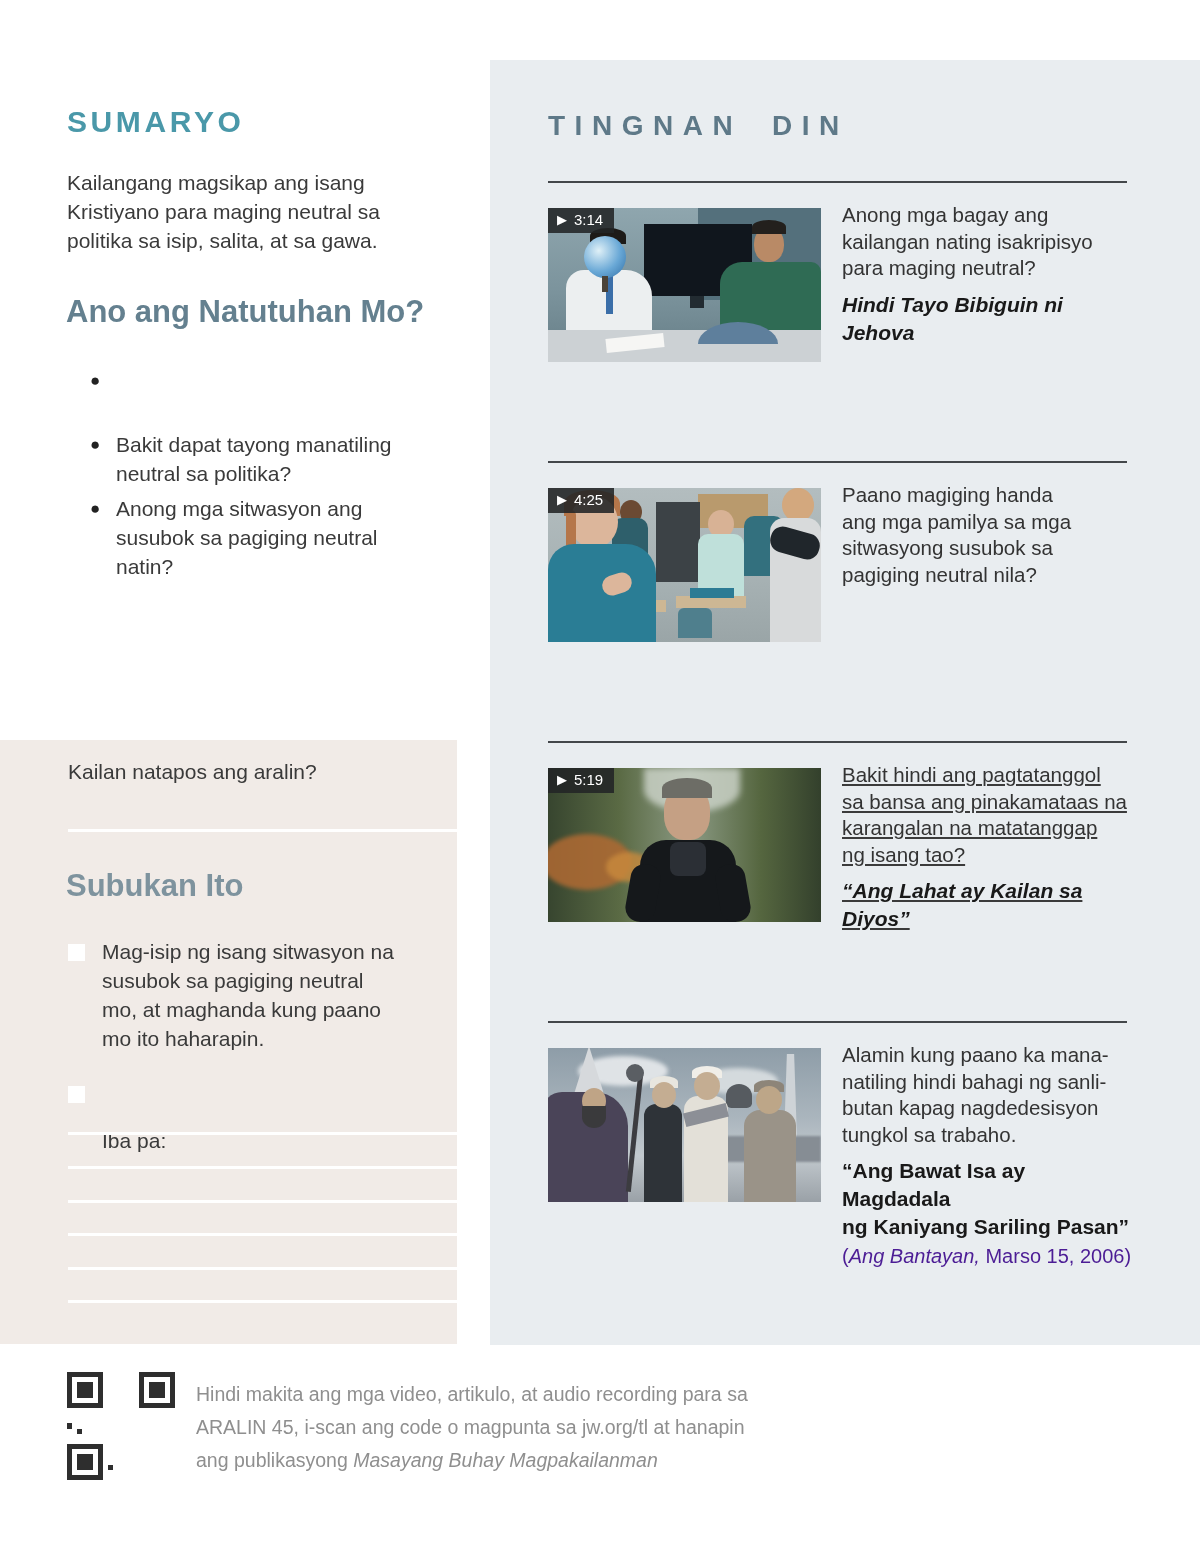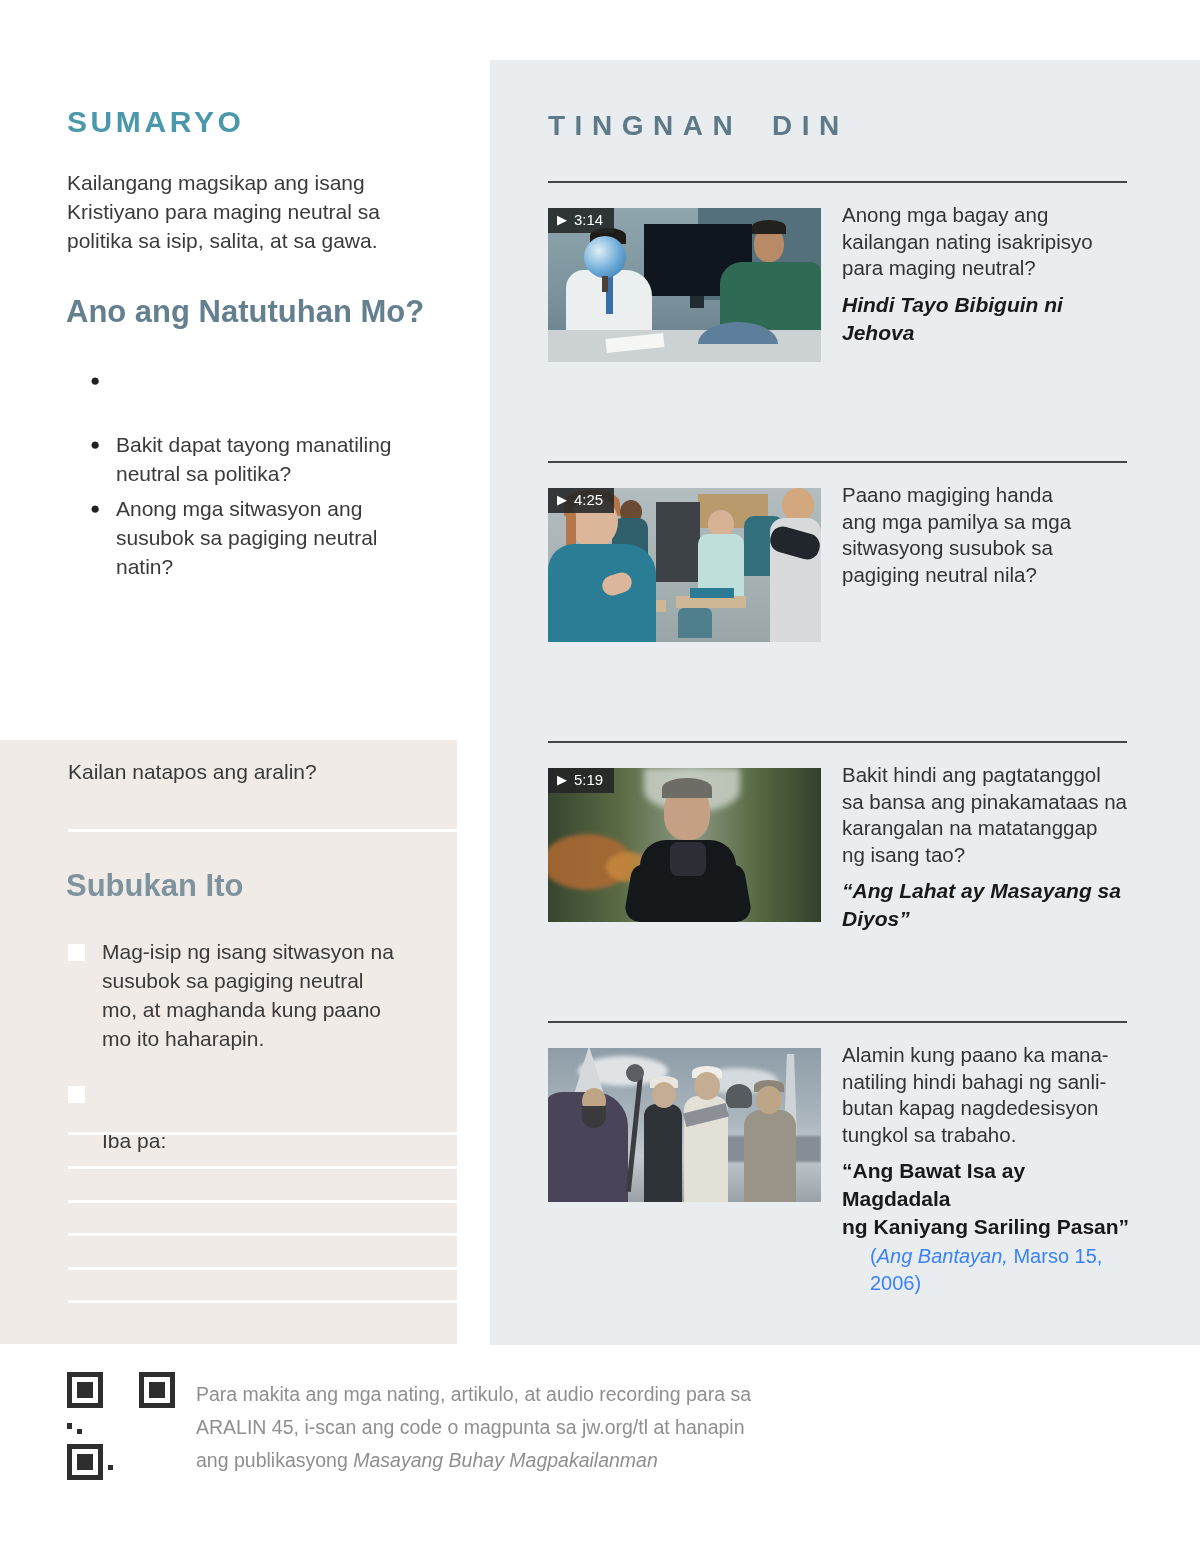--- a/index.html
+++ b/index.html
@@ -41,25 +41,25 @@
 
   .thumb{left:548px;width:273px;height:154px;overflow:hidden;background:#777;}
   .th1{top:208px;}.th2{top:488px;}.th3{top:768px;}.th4{top:1048px;}
 
   .badge{position:absolute;left:0;top:0;background:rgba(34,36,38,.88);color:#fff;
     display:flex;align-items:center;padding:3px 11px 4px 9px;gap:7px;}
   .badge .play{font-size:13px;line-height:18px;}
   .badge .time{font-size:15px;line-height:18px;}
 
   .row-text{left:842px;width:292px;}
-  .tx1{top:202px;}.tx2{top:482px;}.tx3{top:762px;}.tx4{top:1042px;}
+  .tx1{top:202px;}.tx2{top:482px;}.tx3{top:762px;text-decoration:underline;}.tx4{top:1042px;}
   .row-q{font-size:20.5px;line-height:26.5px;color:#333;}
   .row-title{margin-top:9px;font-size:21px;line-height:28px;font-weight:bold;font-style:italic;color:#191919;}
   .row-title.upright{font-style:normal;}
-  .row-source{margin-top:2px;font-size:20px;line-height:27px;color:#3b82f6;margin-left:28px;}
+  .row-source{margin-top:2px;font-size:20px;line-height:27px;color:#4c1d95;}
 
   
   .thumb .s{position:absolute;}
   
   .th1{background:linear-gradient(180deg,#8fa6ae 0%,#7b939c 55%,#657d86 100%);}
   .th1 .wall{left:150px;top:0;width:123px;height:92px;background:#54707c;}
   .th1 .monitor{left:96px;top:16px;width:108px;height:72px;background:#10161d;}
   .th1 .mstand{left:142px;top:88px;width:14px;height:12px;background:#222b31;}
   .th1 .globe{left:36px;top:28px;width:42px;height:42px;border-radius:50%;background:radial-gradient(circle at 35% 35%,#dff0f7,#69a8d6 55%,#2f6ea6);}
   .th1 .gstand{left:54px;top:68px;width:6px;height:16px;background:#4a4238;}
@@ -260,21 +260,21 @@
   <div class="badge">
     <span class="play">▶</span>
     <span class="time">5:19</span>
   </div>
 </div>
 <div class="abs row-text tx3">
   <div class="row-q pre">Bakit hindi ang pagtatanggol
 sa bansa ang pinakamataas na
 karangalan na matatanggap
 ng isang tao?</div>
-  <div class="row-title pre">“Ang Lahat ay Masayang sa
+  <div class="row-title pre">“Ang Lahat ay Kailan sa
 Diyos”</div>
 </div>
 
 <div class="abs thumb th4">
   <div class="s cloud1"></div>
   <div class="s cloud2"></div>
   <div class="s obelisk"></div>
   <div class="s crowd"></div>
   <div class="s man1"></div>
   <div class="s man1t"></div>
@@ -312,16 +312,16 @@
     <rect x="1" y="1" width="5" height="5" fill="#ffffff"></rect>
     <rect x="2" y="2" width="3" height="3" fill="#2e2e2e"></rect>
     <rect x="14" y="0" width="7" height="7" fill="#2e2e2e"></rect>
     <rect x="15" y="1" width="5" height="5" fill="#ffffff"></rect>
     <rect x="16" y="2" width="3" height="3" fill="#2e2e2e"></rect>
     <rect x="0" y="14" width="7" height="7" fill="#2e2e2e"></rect>
     <rect x="1" y="15" width="5" height="5" fill="#ffffff"></rect>
     <rect x="2" y="16" width="3" height="3" fill="#2e2e2e"></rect>
   </svg>
 <div class="abs footer-text">
-  <div>Para makita ang mga nating, artikulo, at audio recording para sa</div>
+  <div>Hindi makita ang mga video, artikulo, at audio recording para sa</div>
   <div>ARALIN 45, i-scan ang code o magpunta sa jw.org/tl at hanapin</div>
   <div><span>ang publikasyong </span><span class="it">Masayang Buhay Magpakailanman</span></div>
 </div>
 
 </body></html>

